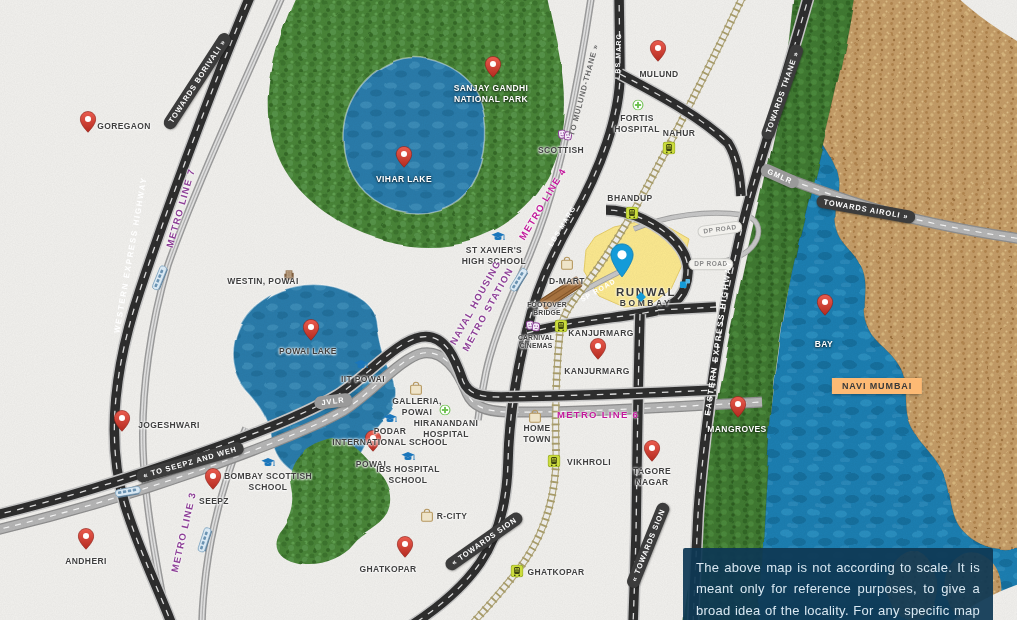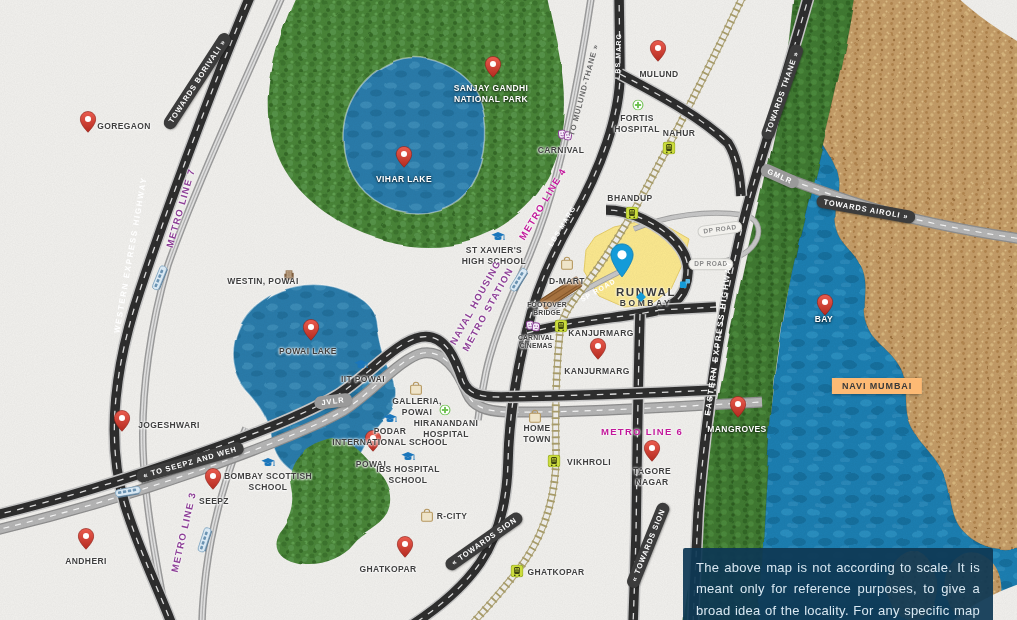--- a/index.html
+++ b/index.html
@@ -284,21 +284,21 @@
           <use href="#i-pin"></use>
         </svg></div>
       <div class="lab" style="left: 597px; top: 371px;">KANJURMARG</div>
       <div class="mk" style="left: 738px; top: 418px;"><svg width="17" height="22">
           <use href="#i-pin"></use>
         </svg></div>
       <div class="lab on-dark" style="left: 737px; top: 429px;">MANGROVES</div>
       <div class="mk" style="left: 825px; top: 316px;"><svg width="17" height="22">
           <use href="#i-pin"></use>
         </svg></div>
-      <div class="lab on-dark" style="left: 824px; top: 319px;">BAY</div>
+      <div class="lab on-dark" style="left: 824px; top: 344px;">BAY</div>
       <div class="mk" style="left: 652px; top: 462px;"><svg width="17" height="22">
           <use href="#i-pin"></use>
         </svg></div>
       <div class="lab" style="left: 652px; top: 477px;">TAGORE
 NAGAR</div>
       <div class="ic" style="left: 669px; top: 148px;"><svg width="13" height="13">
           <use href="#i-st"></use>
         </svg></div>
       <div class="lab" style="left: 679px; top: 133px;">NAHUR</div>
       <div class="ic" style="left: 632px; top: 213px;"><svg width="13" height="13">
@@ -313,21 +313,21 @@
           <use href="#i-st"></use>
         </svg></div>
       <div class="lab" style="left: 589px; top: 462px;">VIKHROLI</div>
       <div class="ic" style="left: 517px; top: 571px;"><svg width="13" height="13">
           <use href="#i-st"></use>
         </svg></div>
       <div class="lab" style="left: 556px; top: 572px;">GHATKOPAR</div>
       <div class="ic" style="left: 565px; top: 135px;"><svg width="14" height="11">
           <use href="#i-masks"></use>
         </svg></div>
-      <div class="lab" style="left: 561px; top: 150px;">CARNIVAL</div>
+      <div class="lab" style="left: 561px; top: 150px;">SCOTTISH</div>
       <div class="ic" style="left: 638px; top: 105px;"><svg width="12" height="11">
           <use href="#i-cross"></use>
         </svg></div>
       <div class="lab" style="left: 637px; top: 124px;">FORTIS
 HOSPITAL</div>
       <div class="ic" style="left: 533px; top: 326px;"><svg width="14" height="11">
           <use href="#i-masks"></use>
         </svg></div>
       <div class="lab tiny" style="left: 536px; top: 342px;">CARNIVAL
 CINEMAS</div>
@@ -408,21 +408,21 @@
       <div class="rl rl-light" style="left: 720px; top: 229px; transform: translate(-50%, -50%) rotate(-8deg);">DP ROAD</div>
       <div class="rl rl-light" style="left: 711px; top: 264px; transform: translate(-50%, -50%) rotate(0deg);">DP ROAD</div>
       <div class="rl rl-white" style="left: 618px; top: 56px; transform: translate(-50%, -50%) rotate(-88deg);">LBS MARG</div>
       <div class="rl rl-white" style="left: 562px; top: 226px; transform: translate(-50%, -50%) rotate(-58deg);">LBS MARG</div>
       <div class="rl rl-white" style="left: 598px; top: 290px; transform: translate(-50%, -50%) rotate(-30deg);">SP ROAD</div>
       <div class="rl rl-white-wide" style="left: 131px; top: 255px; transform: translate(-50%, -50%) rotate(-80deg);">WESTERN EXPRESS HIGHWAY</div>
       <div class="rl rl-white-wide" style="left: 719px; top: 338px; transform: translate(-50%, -50%) rotate(-82deg);">EASTERN EXPRESS HIGHWAY</div>
       <div class="metro metro-purple" style="left: 181px; top: 208px; transform: translate(-50%, -50%) rotate(-74deg);">METRO LINE 7</div>
       <div class="metro metro-magenta" style="left: 543px; top: 204px; transform: translate(-50%, -50%) rotate(-59deg);">METRO LINE 4</div>
       <div class="metro metro-purple" style="left: 184px; top: 532px; transform: translate(-50%, -50%) rotate(-77deg);">METRO LINE 3</div>
-      <div class="metro metro-magenta" style="left: 598px; top: 432px; transform: translate(-50%, -50%) rotate(0deg); margin-left: 44px;">METRO LINE 6</div>
+      <div class="metro metro-magenta" style="left: 598px; top: 415px; transform: translate(-50%, -50%) rotate(0deg);">METRO LINE 6</div>
       <div class="metro metro-purple" style="left: 482px; top: 306px; transform: translate(-50%, -50%) rotate(-61deg);">NAVAL HOUSING
 METRO STATION</div>
       <div class="area" style="left: 877px; top: 386px;">NAVI MUMBAI</div>
       <div class="mk" style="left: 622px; top: 280px;"><svg width="30" height="38">
           <use href="#i-pinb"></use>
         </svg></div>
       <div class="proj" style="left: 646px; top: 297px;">
         <span class="l1">RUNWAL</span>
         <span class="l2">BOMBAY</span>
       </div>

